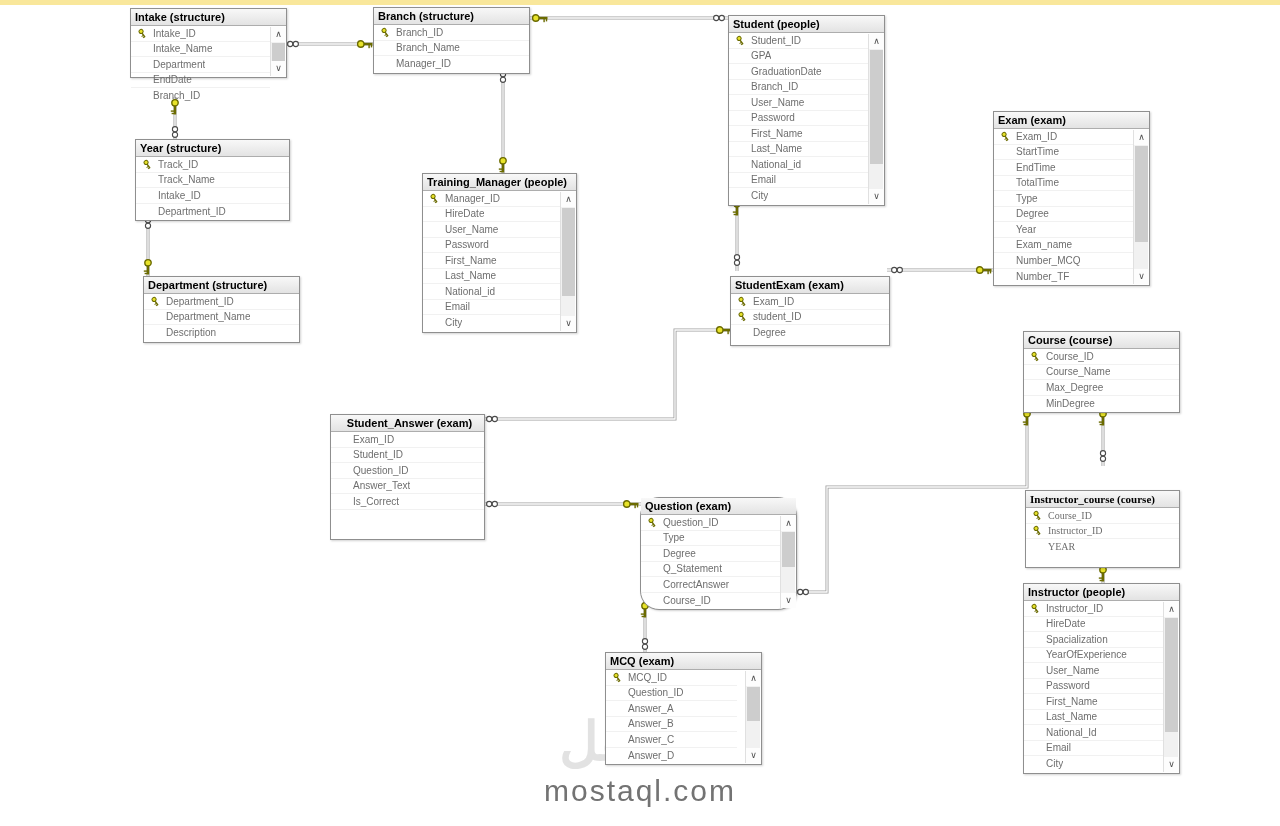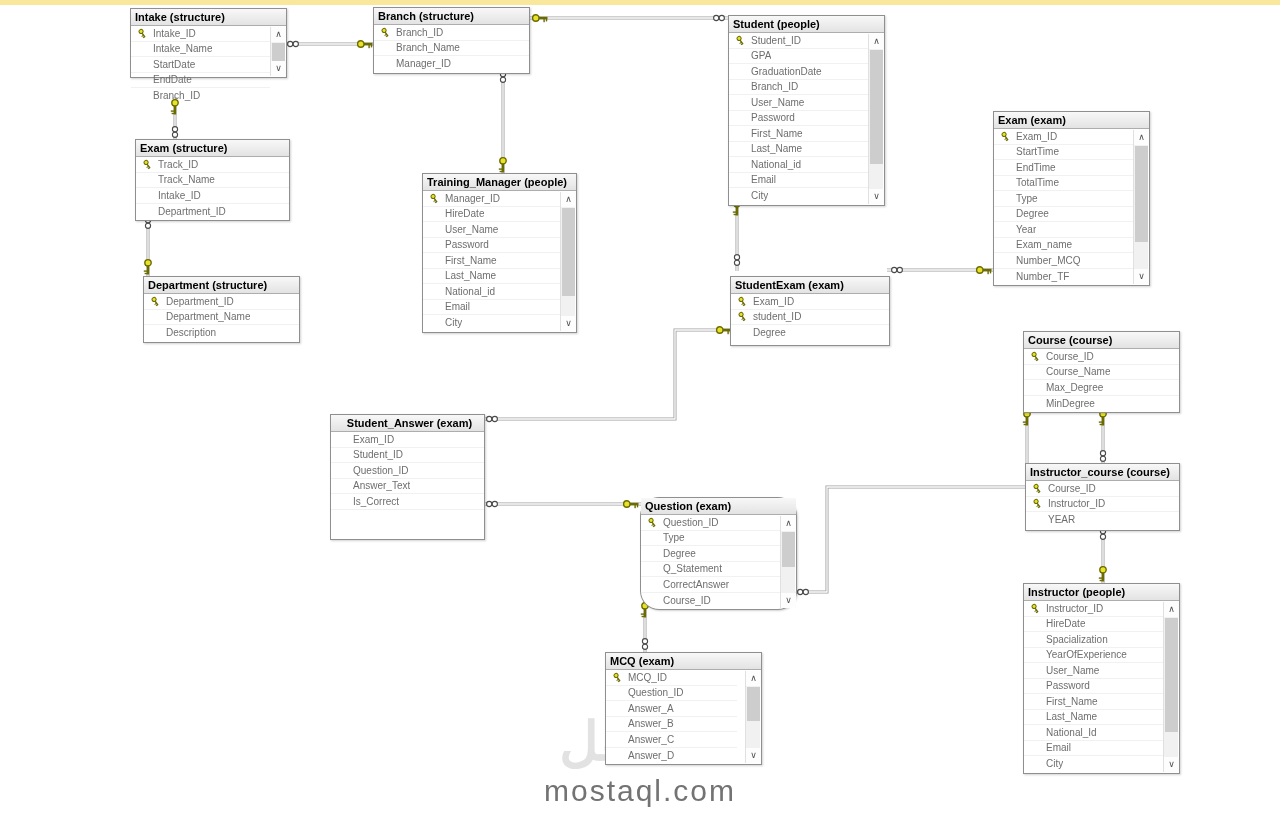--- a/index.html
+++ b/index.html
@@ -243,21 +243,21 @@
               </svg>
             </span>
             <span class="fn">Intake_ID</span>
           </div>
           <div class="row">
             <span class="kc"></span>
             <span class="fn">Intake_Name</span>
           </div>
           <div class="row">
             <span class="kc"></span>
-            <span class="fn">StartDate</span>
+            <span class="fn">Department</span>
           </div>
           <div class="row">
             <span class="kc"></span>
             <span class="fn">EndDate</span>
           </div>
           <div class="row">
             <span class="kc"></span>
             <span class="fn">Branch_ID</span>
           </div>
         </div>
@@ -350,21 +350,21 @@
             <span class="fn">City</span>
           </div>
         </div>
         <div class="sb">
           <div class="sb-up">∧</div>
           <div class="sb-th" style="height: 113.57px;"></div>
           <div class="sb-dn">∨</div>
         </div>
       </div>
       <div class="tbl" style="left: 135px; top: 139px; width: 155px; height: 82px;">
-        <div class="tbl-h">Exam (structure)</div>
+        <div class="tbl-h">Year (structure)</div>
         <div class="tbl-b" style="margin-right: 0px;">
           <div class="row">
             <span class="kc">
               <svg width="11" height="11" viewBox="0 0 11 11">
                 <g transform="rotate(55 5.5 5.5)">
                   <circle cx="3" cy="5.5" r="2" fill="#e8e32a" stroke="#6b6b00" stroke-width="1"></circle>
                   <rect x="4.6" y="4.9" width="5.4" height="1.4" fill="#6b6b00"></rect>
                   <rect x="7" y="6" width="1" height="2" fill="#6b6b00"></rect>
                   <rect x="8.8" y="6" width="1" height="1.6" fill="#6b6b00"></rect>
                 </g>
@@ -613,21 +613,21 @@
           <div class="row">
             <span class="kc"></span>
             <span class="fn">Is_Correct</span>
           </div>
           <div class="row">
             <span class="kc"></span>
             <span class="fn"></span>
           </div>
         </div>
       </div>
-      <div class="tbl" style="left: 1025px; top: 463px; width: 155px; height: 68px;">
+      <div class="tbl" style="left: 1025px; top: 490px; width: 155px; height: 78px; font-family: Liberation Serif, serif;">
         <div class="tbl-h">Instructor_course (course)</div>
         <div class="tbl-b" style="margin-right: 0px;">
           <div class="row">
             <span class="kc">
               <svg width="11" height="11" viewBox="0 0 11 11">
                 <g transform="rotate(55 5.5 5.5)">
                   <circle cx="3" cy="5.5" r="2" fill="#e8e32a" stroke="#6b6b00" stroke-width="1"></circle>
                   <rect x="4.6" y="4.9" width="5.4" height="1.4" fill="#6b6b00"></rect>
                   <rect x="7" y="6" width="1" height="2" fill="#6b6b00"></rect>
                   <rect x="8.8" y="6" width="1" height="1.6" fill="#6b6b00"></rect>

